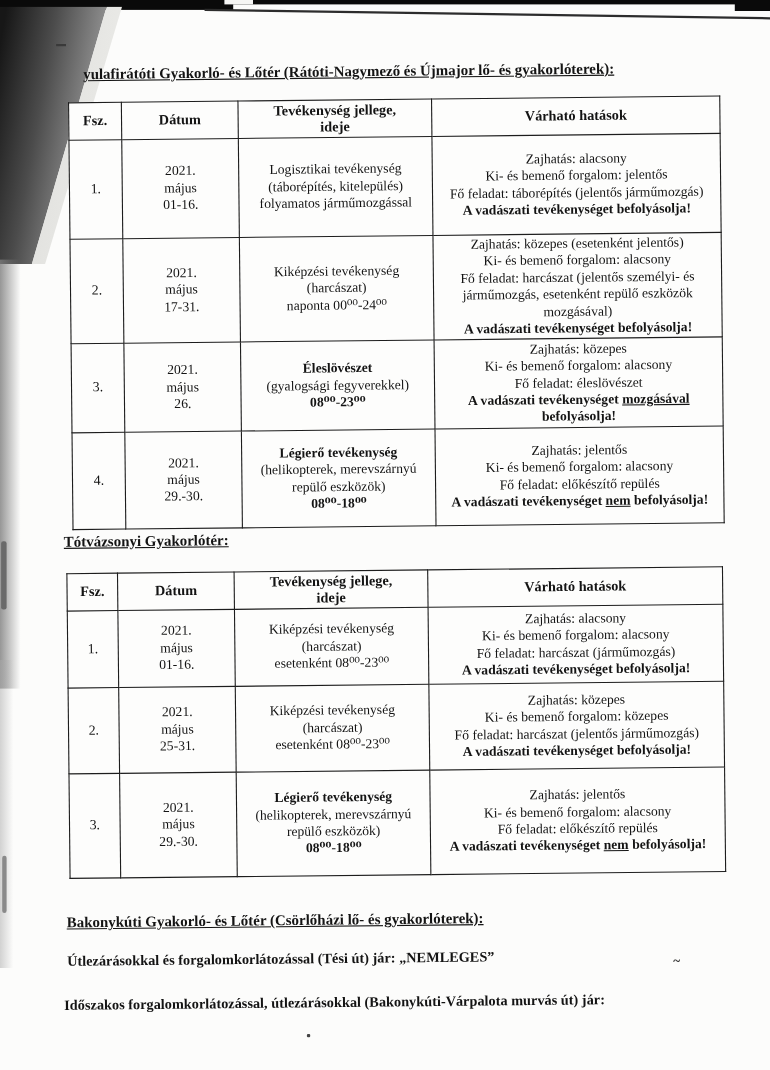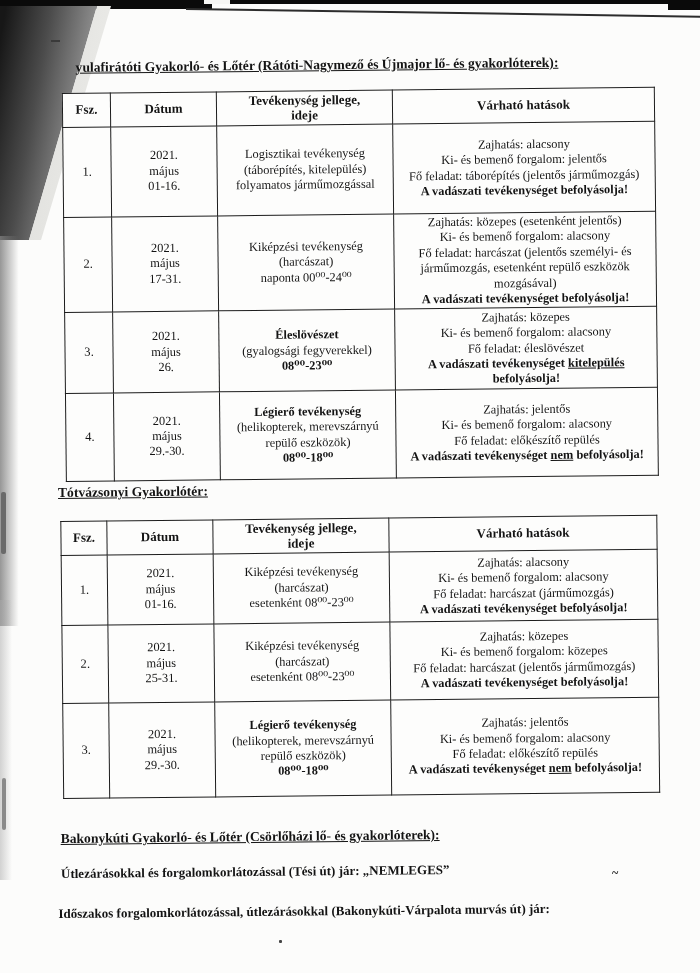--- a/index.html
+++ b/index.html
@@ -150,21 +150,21 @@
       </td>
       <td>
         <div class="b">Éleslövészet</div>
         <div>(gyalogsági fegyverekkel)</div>
         <div class="b">08⁰⁰-23⁰⁰</div>
       </td>
       <td>
         <div>Zajhatás: közepes</div>
         <div>Ki- és bemenő forgalom: alacsony</div>
         <div>Fő feladat: éleslövészet</div>
-        <div class="b"><span>A vadászati tevékenységet</span> <span class="u">kitelepülés</span> <span>befolyásolja!</span></div>
+        <div class="b"><span>A vadászati tevékenységet</span> <span class="u">mozgásával</span> <span>befolyásolja!</span></div>
       </td>
     </tr>
 
     <tr class="r3">
       <td class="c-num">4.</td>
       <td>
         <div>2021.</div>
         <div>május</div>
         <div>29.-30.</div>
       </td>

